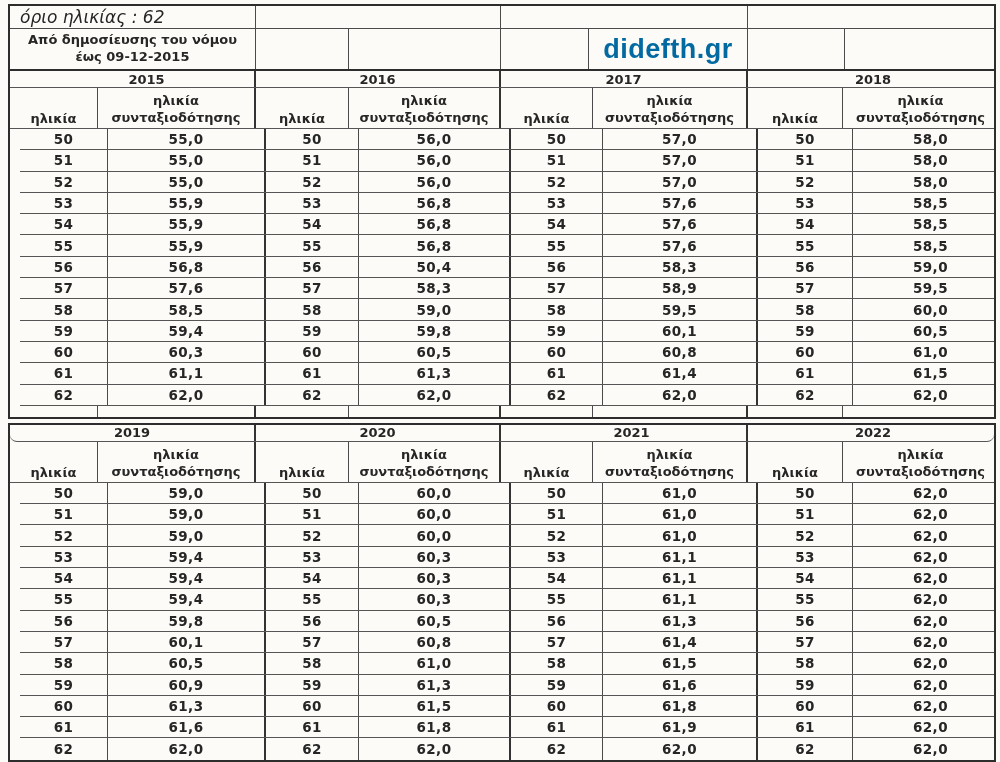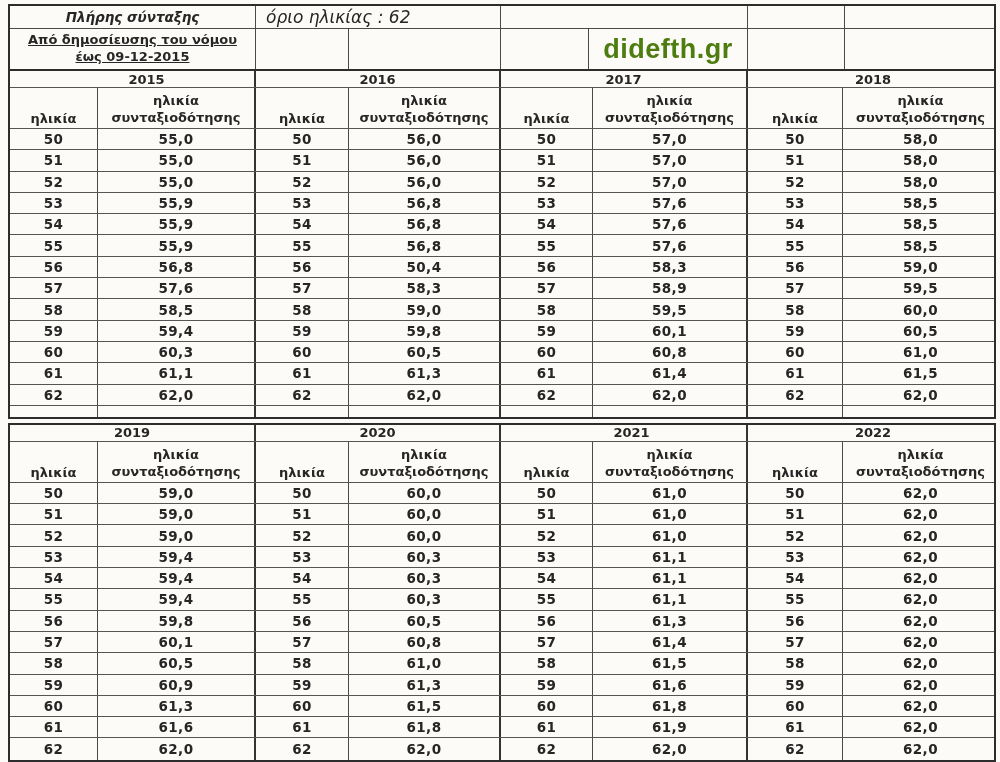--- a/index.html
+++ b/index.html
@@ -25,63 +25,62 @@
   .hdr { width:988px; border:2px solid #2d2d2d; border-bottom:none; }
   .hdr .row { border-bottom:1.5px solid #4a4a4a; }
   .hdr .row:last-child { border-bottom:none; }
   .hr1 { grid-template-columns:246px 245px 247px 97px 153px; height:23px; }
   .hr2 { grid-template-columns:246px 93px 152px 88px 159px 97px 153px; height:40px; }
 
   .title-cell { font-style:italic; font-weight:bold; font-size:13.5px; }
   .agelimit-cell { font-style:italic; font-weight:normal; font-size:17px;
                    justify-content:flex-start; padding-left:10px; }
   .note-cell { flex-direction:column; justify-content:center;
-               font-weight:bold; font-size:13px; line-height:1.3;text-decoration:underline; }
+               font-weight:bold; font-size:13px; line-height:1.3; }
   .wm-cell span { font-family:"Liberation Sans",sans-serif; font-weight:bold;
                   font-size:27px; letter-spacing:0.5px; }
 
   
   .ptable { width:988px; border:2px solid #2d2d2d; }
   .ptable .row { border-bottom:1.5px solid #555; }
   .ptable .row:last-child { border-bottom:none; }
   .ptable.second { margin-top:4px; }
 
   .year-row { height:17px; }
   .year-cell { font-weight:bold; font-size:13px; }
   .colhead-row { height:41px; }
   .agehead { align-items:flex-end; padding-bottom:2px; font-weight:bold; font-size:13px; }
   .rethead { flex-direction:column; justify-content:flex-end; padding-bottom:1px;
              font-weight:bold; font-size:13px; line-height:1.3; }
-  .data-row { height:21.3px; }
+  .data-row { height:21.3px;margin-left:10px; }
   .agecell, .valcell { font-weight:bold; font-size:13.5px; letter-spacing:0.4px; }
   .empty-row { height:11px; }
 </style>
 </head>
 <body>
 
 <div class="page">
 
   <div class="hdr">
     <div class="row hr1">
-      <div class="cell title-cell">Πλήρης σύνταξης</div>
       <div class="cell agelimit-cell">όριο ηλικίας : 62</div>
       <div class="cell"></div>
       <div class="cell"></div>
       <div class="cell"></div>
     </div>
     <div class="row hr2">
       <div class="cell note-cell">
         <span>Από δημοσίευσης του νόμου</span>
         <span>έως 09-12-2015</span>
       </div>
       <div class="cell"></div>
       <div class="cell"></div>
       <div class="cell"></div>
       <div class="cell wm-cell">
-        <span style="color: #4d7c0f;">didefth.gr</span>
+        <span style="color: #0369a1;">didefth.gr</span>
       </div>
       <div class="cell"></div>
       <div class="cell"></div>
     </div>
   </div>
 
   <div id="tables">
       <div class="ptable">
         <div class="row year-row" style="grid-template-columns: 88px 158px 93px 152px 92px 155px 95px 155px;">
           <div class="cell year-cell gsep" style="grid-column: span 2; padding-left: 29px;">2015</div>
@@ -246,21 +245,21 @@
           <div class="cell emptycell gsep"></div>
           <div class="cell emptycell"></div>
           <div class="cell emptycell gsep"></div>
           <div class="cell emptycell"></div>
           <div class="cell emptycell gsep"></div>
           <div class="cell emptycell"></div>
           <div class="cell emptycell"></div>
         </div>
       </div>
       <div class="ptable second">
-        <div class="row year-row" style="grid-template-columns: 88px 158px 93px 152px 92px 155px 95px 155px;">
+        <div class="row year-row" style="grid-template-columns: 88px 158px 93px 152px 92px 155px 95px 155px; border-radius: 7px;">
           <div class="cell year-cell gsep" style="grid-column: span 2;">2019</div>
           <div class="cell year-cell gsep" style="grid-column: span 2;">2020</div>
           <div class="cell year-cell gsep" style="grid-column: span 2; padding-left: 16px;">2021</div>
           <div class="cell year-cell" style="grid-column: span 2;">2022</div>
         </div>
         <div class="row colhead-row" style="grid-template-columns: 88px 158px 93px 152px 92px 155px 95px 155px;">
           <div class="cell agehead">ηλικία</div>
           <div class="cell rethead gsep">
             <span>ηλικία</span>
             <span>συνταξιοδότησης</span>

